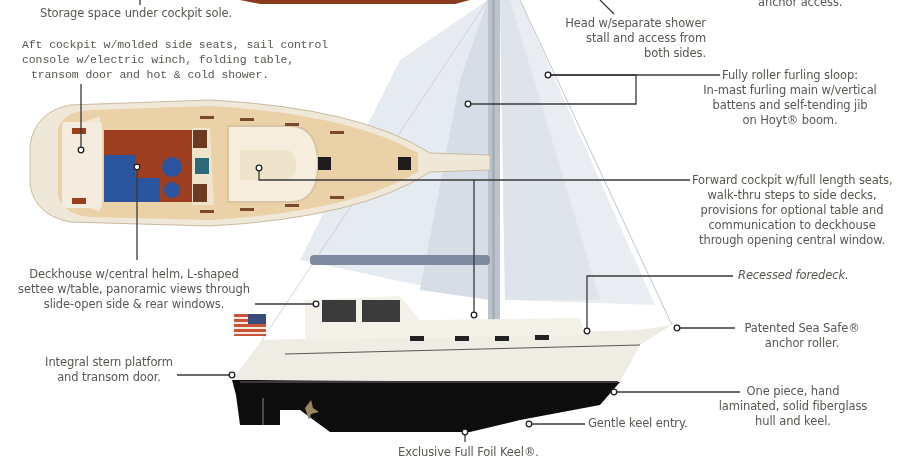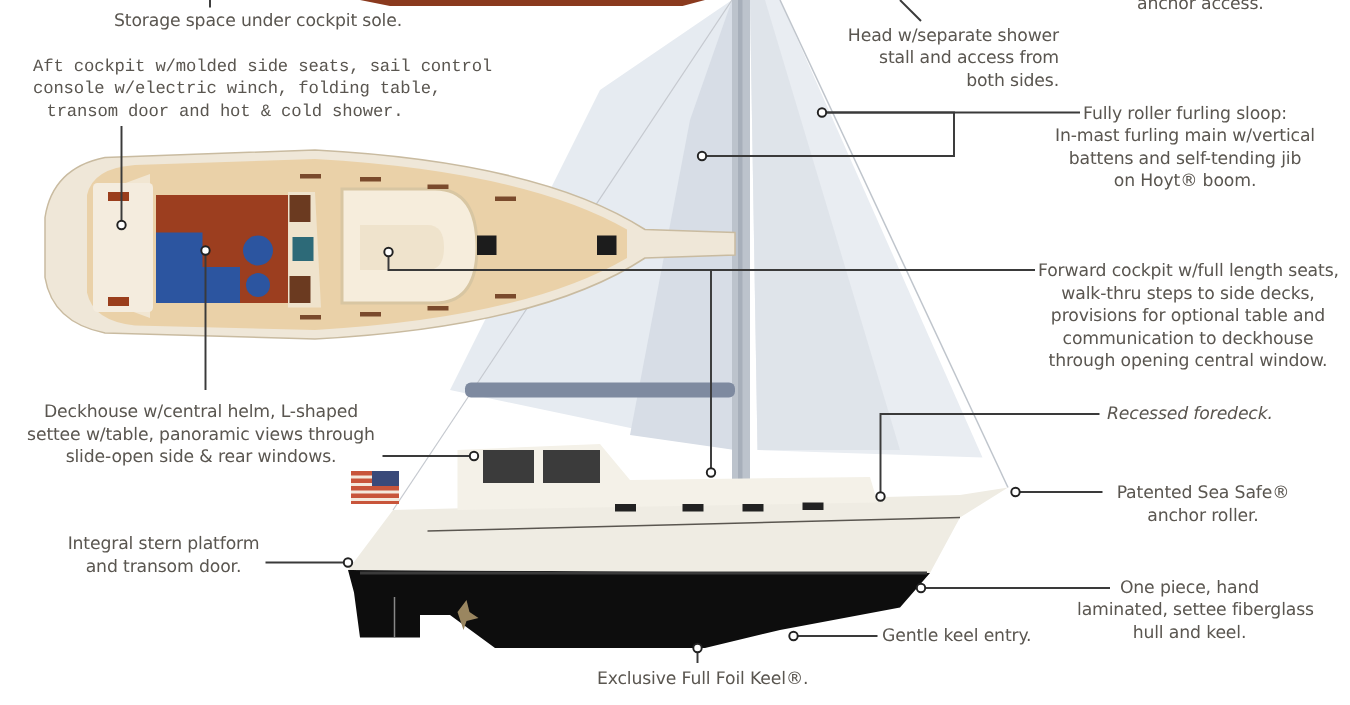--- a/index.html
+++ b/index.html
@@ -120,21 +120,21 @@
     <circle cx="474" cy="315" r="2.8"></circle>
     <circle cx="587" cy="331" r="2.8"></circle>
     <circle cx="677" cy="328" r="2.8"></circle>
     <circle cx="232" cy="375" r="2.8"></circle>
     <circle cx="614" cy="392" r="2.8"></circle>
     <circle cx="529" cy="424" r="2.8"></circle>
     <circle cx="465" cy="432" r="2.8"></circle>
   </g>
 </svg>
 
-<div class="lbl" style="left:40px;top:6px;margin-left:36px;">Storage space under cockpit sole.</div>
+<div class="lbl" style="left:40px;top:6px;">Storage space under cockpit sole.</div>
 
 <div class="lbl" style="left:758px;top:-5px;">anchor access.</div>
 
 <div class="lbl" style="left:22px;top:37px;width:256px;font-family:Liberation Mono, monospace;">
   <div>Aft cockpit w/molded side seats, sail control</div>
   <div>console w/electric winch, folding table,</div>
   <div>transom door and hot &amp; cold shower.</div>
 </div>
 
 <div class="lbl" style="left:556px;top:16px;width:150px;text-align:right;">
@@ -171,19 +171,19 @@
   <div>anchor roller.</div>
 </div>
 
 <div class="lbl" style="left:44px;top:355px;width:130px;">
   <div>Integral stern platform</div>
   <div>and transom door.</div>
 </div>
 
 <div class="lbl" style="left:718px;top:384px;width:150px;">
   <div>One piece, hand</div>
-  <div>laminated, settee fiberglass</div>
+  <div>laminated, solid fiberglass</div>
   <div>hull and keel.</div>
 </div>
 
 <div class="lbl" style="left:588px;top:416px;text-align:center;">Gentle keel entry.</div>
 
 <div class="lbl" style="left:398px;top:445px;">Exclusive Full Foil Keel®.</div>
 
 </body></html>

